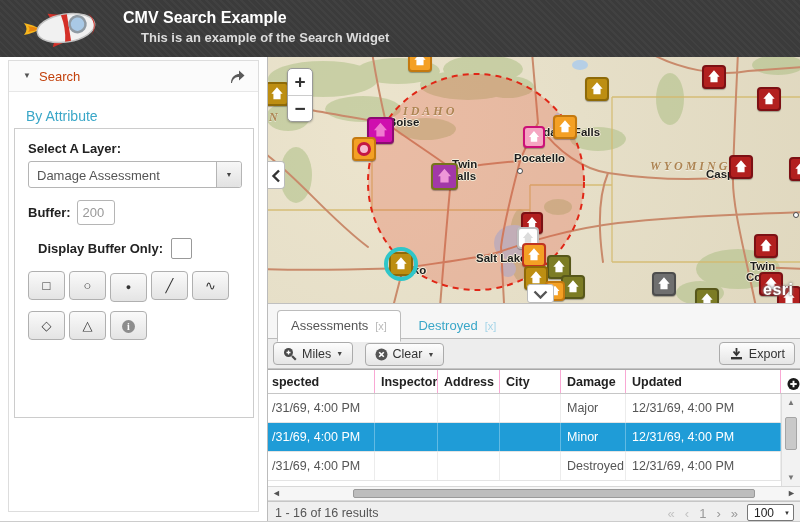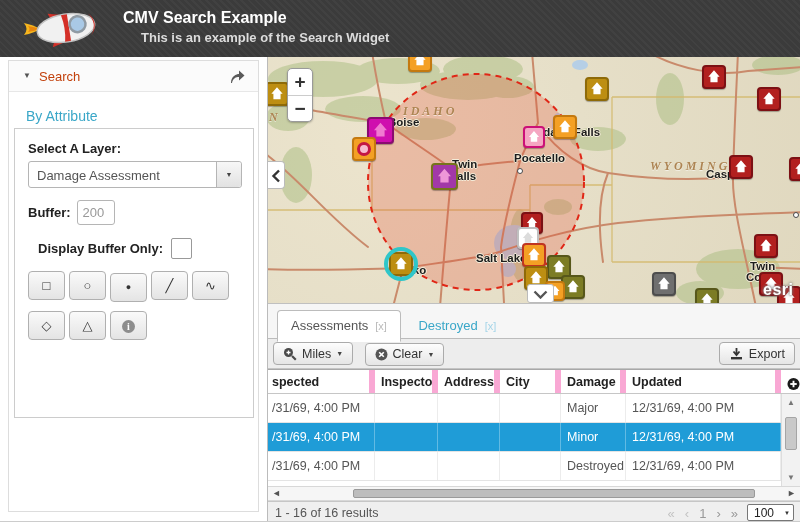--- a/index.html
+++ b/index.html
@@ -91,21 +91,21 @@
   .rtab.active .closex { color:#bbb; }
   .rtab.inactive .closex { color:#a5d5e8; }
   .rtoolbar { position:relative; height:30px; background:#ededed; border-bottom:1px solid #c4c4c4; padding:3px 5px; }
   .tbtn { display:inline-flex; align-items:center; gap:5px; height:23px; padding:0 9px; margin-right:7px;
       border:1px solid #ababab; border-radius:4px; background:linear-gradient(#fdfdfd,#e5e5e5);
       font-size:12.5px; color:#333; cursor:pointer; font-family:"Liberation Sans",sans-serif; }
   .tbtn .bcaret { font-size:7px; color:#444; }
   .tbtn.export { position:absolute; right:5px; top:3px; margin:0; }
   .grid { position:relative; background:#fff; }
   .ghead { display:flex; height:25px; background:#fff; border-top:1px solid #a8a8a8; border-bottom:1px solid #c6c6c6; }
-  .hcell { font-size:12.5px; font-weight:bold; color:#222; padding:5px 0 0 6px; border-right:6px solid #f9a8d4;
+  .hcell { font-size:12.5px; font-weight:bold; color:#222; padding:5px 0 0 6px; border-right:1px solid #f9a8d4;
       overflow:hidden; white-space:nowrap; cursor:pointer; }
   .hcell.first { padding-left:4px; }
   .hplus { width:19px; display:flex; align-items:center; justify-content:center; border-right:none; cursor:pointer; }
   .gbody { position:relative; height:92px; overflow:hidden; background:#fff; }
   .grow { display:flex; height:29px; border-bottom:1px solid #e4e4e4; background:#fff; }
   .grow.selected { background:var(--sel); }
   .gcell { font-size:12.5px; color:#555; padding:7px 0 0 6px; border-right:1px solid #ececec;
       overflow:hidden; white-space:nowrap; }
   .gcell.first { padding-left:4px; }
   .grow.selected .gcell { color:#fff; border-right:1px solid rgba(255,255,255,0.3); }

